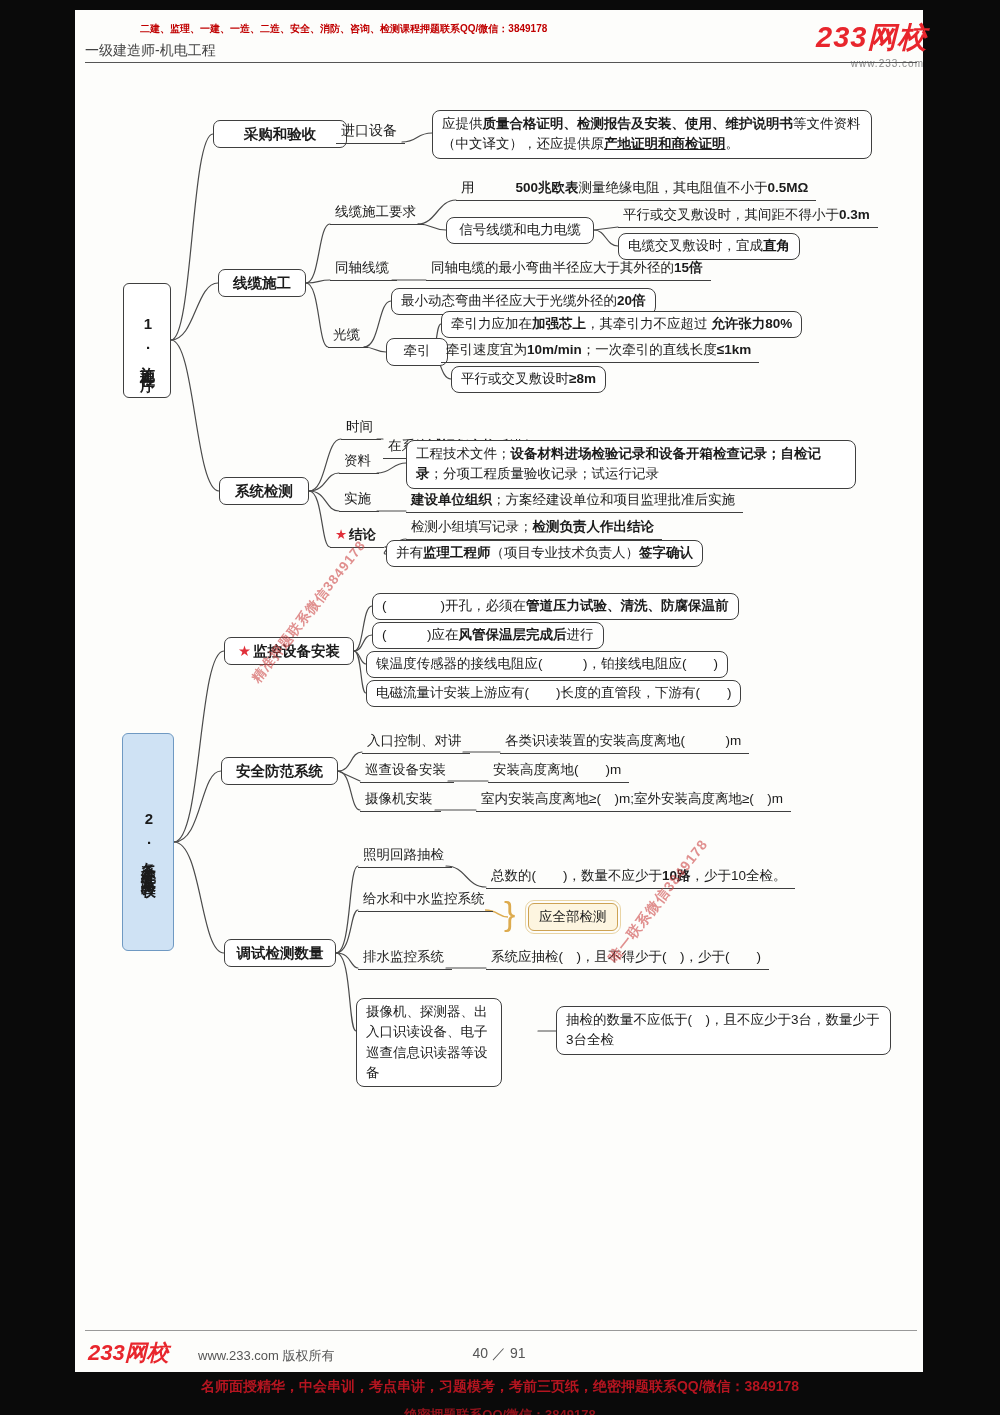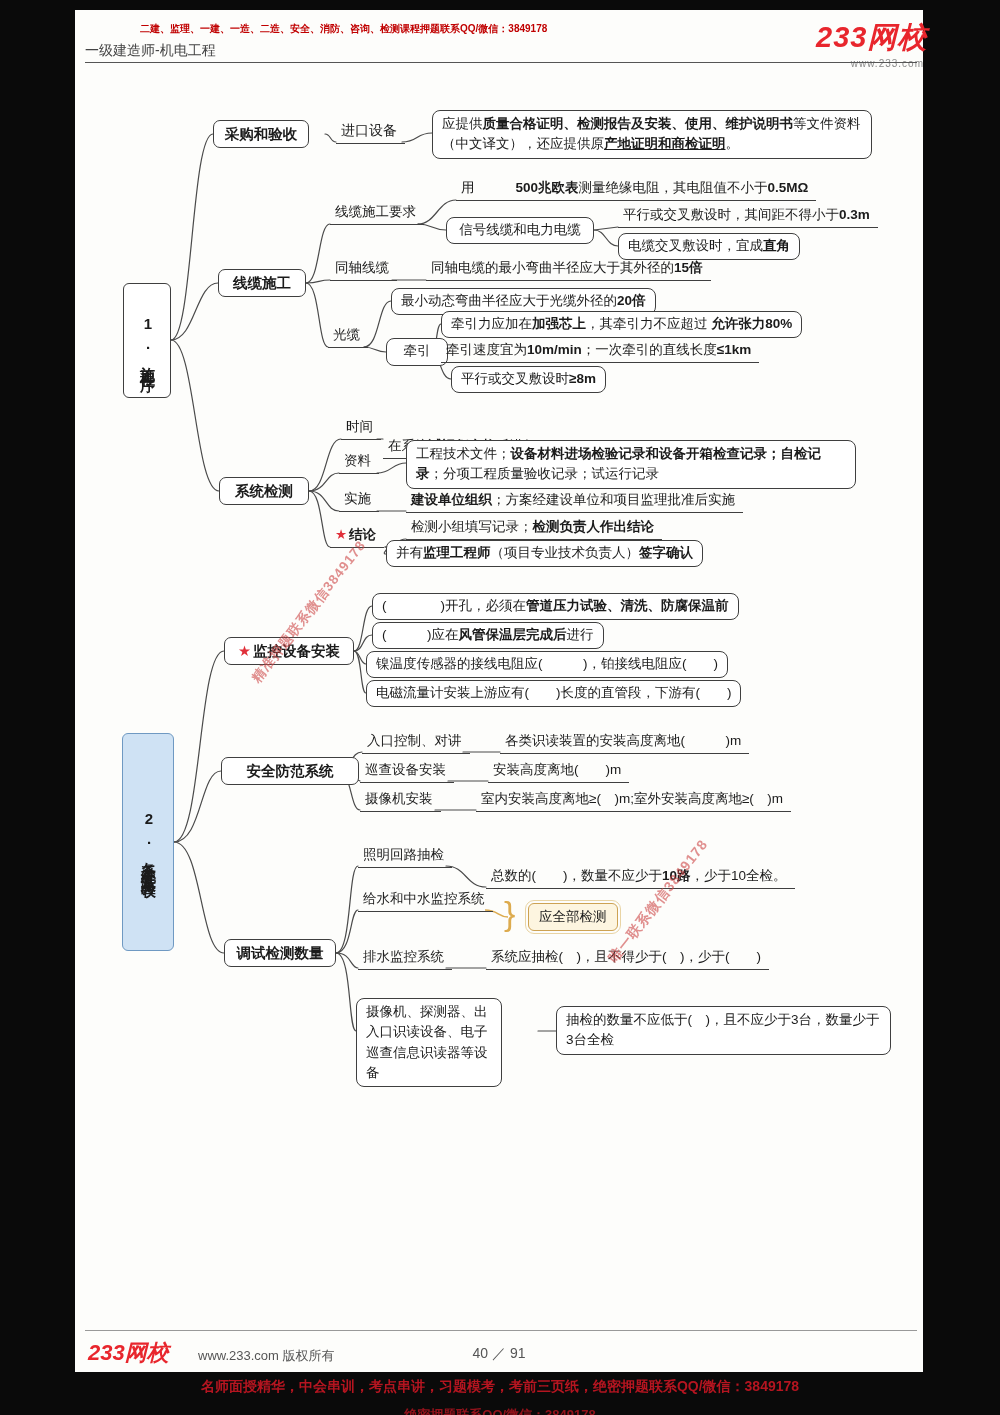--- a/index.html
+++ b/index.html
@@ -101,21 +101,21 @@
   <div class="abs hd-sub" style="left:85px;top:42px;">一级建造师-机电工程</div>
   <div class="abs logo" style="left:816px;top:18px;">233网校</div>
   <div class="abs logo-url" style="left:838px;top:50px;width:86px;margin-top:8px;">www.233.com</div>
   <div class="abs rule" style="left:85px;top:62px;width:832px;"></div>
 
   <div class="abs wm" style="left:255px;top:672px;">精准押题联系微信3849178</div>
   <div class="abs wm" style="left:612px;top:952px;font-size:14px;">唯一联系微信3849178</div>
 
   <div class="abs root" style="left:123px;top:283px;width:48px;height:115px;">1.施工程序</div>
 
-  <div class="abs lbl" style="left:213px;top:120px;width:96px;height:28px;">采购和验收</div>
+  <div class="abs lbl" style="left:213px;top:120px;width:134px;height:28px;">采购和验收</div>
   <div class="abs ub" style="left:336px;top:119px;font-size:14px;">进口设备</div>
   <div class="abs bx ml" style="left:432px;top:110px;width:440px;"><span>应提供</span><span style="font-weight: bold;">质量合格证明、检测报告及安装、使用、维护说明书</span><span>等文件资料（中文译文），还应提供原</span><span style="font-weight: bold; text-decoration: underline;">产地证明和商检证明</span><span>。</span></div>
 
   <div class="abs lbl" style="left:218px;top:269px;width:88px;height:28px;">线缆施工</div>
   <div class="abs ub" style="left:330px;top:201px;">线缆施工要求</div>
   <div class="abs ub" style="left:456px;top:177px;"><span>用</span><span style="font-weight: bold; padding-left: 41px;">500兆欧表</span><span>测量绝缘电阻，其电阻值不小于</span><span style="font-weight: bold;">0.5MΩ</span></div>
   <div class="abs bx" style="left:446px;top:217px;width:148px;text-align:center;">信号线缆和电力电缆</div>
   <div class="abs ub" style="left:618px;top:204px;"><span>平行或交叉敷设时，其间距不得小于</span><span style="font-weight: bold;">0.3m</span></div>
   <div class="abs bx" style="left:618px;top:233px;"><span>电缆交叉敷设时，宜成</span><span style="font-weight: bold;">直角</span></div>
   <div class="abs ub" style="left:330px;top:257px;">同轴线缆</div>
@@ -144,21 +144,21 @@
 
   <div class="abs lbl" style="left:224px;top:637px;width:130px;height:28px;">
     <span class="star">★</span>
       <span>监控设备安装</span>
   </div>
   <div class="abs bx" style="left:372px;top:593px;"><span>(　　　　)开孔，必须在</span><span style="font-weight: bold;">管道压力试验、清洗、防腐保温前</span></div>
   <div class="abs bx" style="left:372px;top:622px;"><span>(　　　)应在</span><span style="font-weight: bold;">风管保温层完成后</span><span>进行</span></div>
   <div class="abs bx" style="left:366px;top:651px;"><span>镍温度传感器的接线电阻应(　　　)，铂接线电阻应(　　)</span></div>
   <div class="abs bx" style="left:366px;top:680px;"><span>电磁流量计安装上游应有(　　)长度的直管段，下游有(　　)</span></div>
 
-  <div class="abs lbl" style="left:221px;top:757px;width:138px;height:28px;">安全防范系统</div>
+  <div class="abs lbl" style="left:221px;top:757px;width:117px;height:28px;">安全防范系统</div>
   <div class="abs ub" style="left:362px;top:730px;">入口控制、对讲</div>
   <div class="abs ub" style="left:500px;top:730px;">各类识读装置的安装高度离地(　　　)m</div>
   <div class="abs ub" style="left:360px;top:759px;">巡查设备安装</div>
   <div class="abs ub" style="left:488px;top:759px;">安装高度离地(　　)m</div>
   <div class="abs ub" style="left:360px;top:788px;">摄像机安装</div>
   <div class="abs ub" style="left:476px;top:788px;">室内安装高度离地≥(　)m;室外安装高度离地≥(　)m</div>
 
   <div class="abs lbl" style="left:224px;top:939px;width:112px;height:28px;">调试检测数量</div>
   <div class="abs ub" style="left:358px;top:844px;">照明回路抽检</div>
   <div class="abs ub" style="left:486px;top:865px;"><span>总数的(　　)，数量不应少于</span><span style="font-weight: bold;">10路</span><span>，少于10全检。</span></div>

